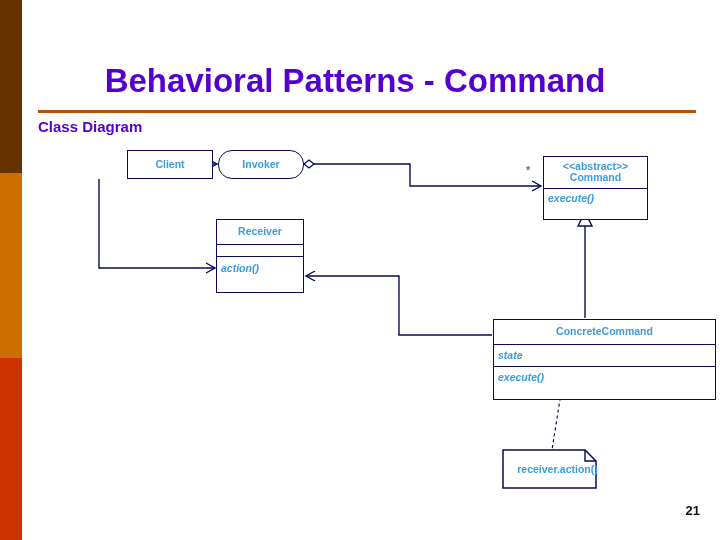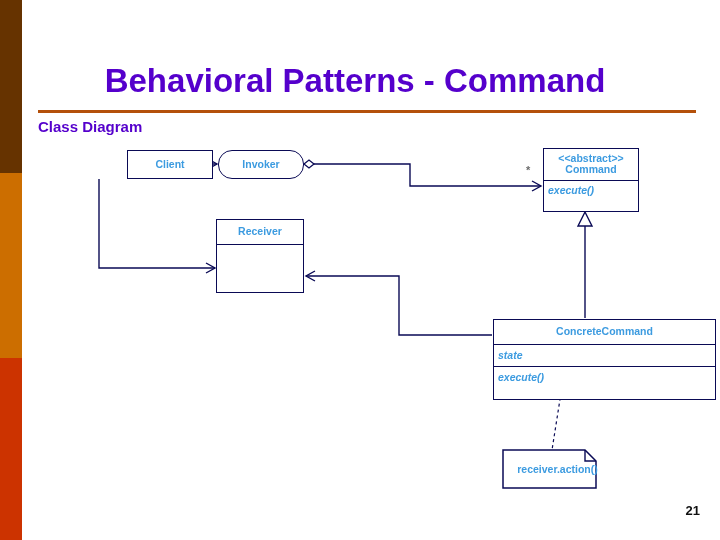--- a/index.html
+++ b/index.html
@@ -56,21 +56,21 @@
 
   
   #box-client{left:84px;top:150px;width:86px;height:29px;margin-left:43px;}
   #box-client .cell{line-height:26px;}
 
   
   #box-invoker{left:218px;top:150px;width:86px;height:29px;border-radius:14px;}
   #box-invoker .cell{line-height:26px;}
 
   
-  #box-command{left:543px;top:148px;width:96px;height:64px;}
+  #box-command{left:543px;top:156px;width:105px;height:64px;}
   #box-command .hdr{height:31px;line-height:11px;padding-top:4px;}
   #box-command .ops{height:31px;line-height:18px;}
 
   
   #box-receiver{left:216px;top:219px;width:88px;height:74px;}
   #box-receiver .hdr{height:24px;line-height:22px;}
   #box-receiver .mid{height:12px;}
   #box-receiver .ops{height:36px;line-height:22px;}
 
   
@@ -154,20 +154,21 @@
   <div class="cell ctr hdr">
     <div>&lt;&lt;abstract&gt;&gt;</div>
     <div>Command</div>
   </div>
   <div class="cell lft ops sep">execute()</div>
 </div>
 
 <div class="uml" id="box-receiver">
   <div class="cell ctr hdr">Receiver</div>
   <div class="cell mid sep"></div>
+  <div class="cell lft ops sep">action()</div>
 </div>
 
 <div class="uml" id="box-concrete">
   <div class="cell ctr hdr">ConcreteCommand</div>
   <div class="cell lft att sep">state</div>
   <div class="cell lft ops sep">execute()</div>
 </div>
 
 <div id="note-box">
   <div class="notetxt">receiver.action()</div>

